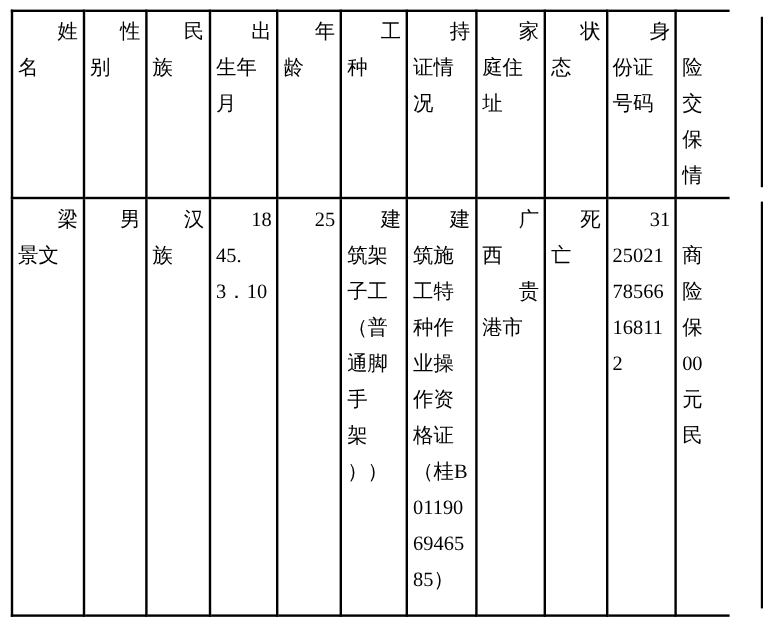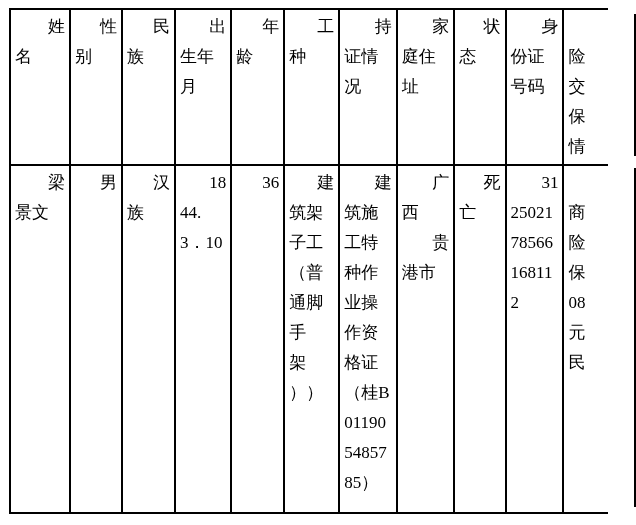--- a/index.html
+++ b/index.html
@@ -120,25 +120,25 @@
           </td>
           <td>
             <div class="ln r">男</div>
           </td>
           <td>
             <div class="ln r">汉</div>
             <div class="ln">族</div>
           </td>
           <td>
             <div class="ln r">18</div>
-            <div class="ln">44.</div>
+            <div class="ln">45.</div>
             <div class="ln">3．10</div>
           </td>
           <td>
-            <div class="ln r">36</div>
+            <div class="ln r">25</div>
           </td>
           <td>
             <div class="ln r">建</div>
             <div class="ln">筑架</div>
             <div class="ln">子工</div>
             <div class="ln">（普</div>
             <div class="ln">通脚</div>
             <div class="ln">手</div>
             <div class="ln">架</div>
             <div class="ln">））</div>
@@ -146,21 +146,21 @@
           <td>
             <div class="ln r">建</div>
             <div class="ln">筑施</div>
             <div class="ln">工特</div>
             <div class="ln">种作</div>
             <div class="ln">业操</div>
             <div class="ln">作资</div>
             <div class="ln">格证</div>
             <div class="ln">（桂B</div>
             <div class="ln">01190</div>
-            <div class="ln">54857</div>
+            <div class="ln">69465</div>
             <div class="ln">85）</div>
           </td>
           <td>
             <div class="ln r">广</div>
             <div class="ln">西</div>
             <div class="ln r">贵</div>
             <div class="ln">港市</div>
           </td>
           <td>
             <div class="ln r">死</div>
@@ -171,21 +171,21 @@
             <div class="ln">25021</div>
             <div class="ln">78566</div>
             <div class="ln">16811</div>
             <div class="ln">2</div>
           </td>
           <td>
             <div class="ln"></div>
             <div class="ln">商</div>
             <div class="ln">险</div>
             <div class="ln">保</div>
-            <div class="ln">08</div>
+            <div class="ln">00</div>
             <div class="ln">元</div>
             <div class="ln">民</div>
           </td>
         </tr>
     </tbody>
   </table>
 
   <div class="cover" id="cover-top"></div>
   <div class="cover" id="cover-mid"></div>
   <div class="cover" id="cover-bottom"></div>

